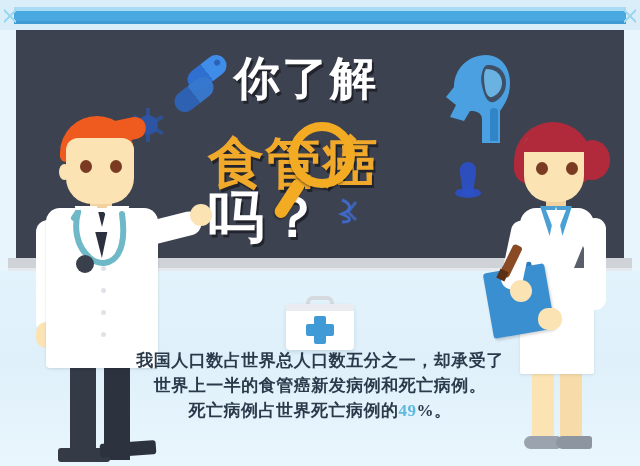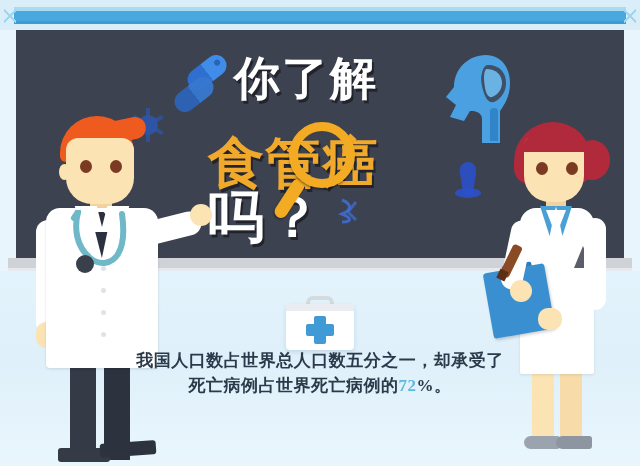--- a/index.html
+++ b/index.html
@@ -295,16 +295,17 @@
   <div class="kit">
     <div class="kit-handle"></div>
     <div class="kit-body"></div>
     <div class="kit-top"></div>
     <div class="kit-cross-v"></div>
     <div class="kit-cross-h"></div>
   </div>
 
   <div class="copy">
     <div class="copy-row">我国人口数占世界总人口数五分之一，却承受了</div>
-    <div class="copy-row"><span>死亡病例占世界死亡病例的</span><span class="num">72</span><span>%。</span></div>
+    <div class="copy-row">世界上一半的食管癌新发病例和死亡病例。</div>
+    <div class="copy-row"><span>死亡病例占世界死亡病例的</span><span class="num">49</span><span>%。</span></div>
   </div>
 
 </div>
 
 </body></html>

